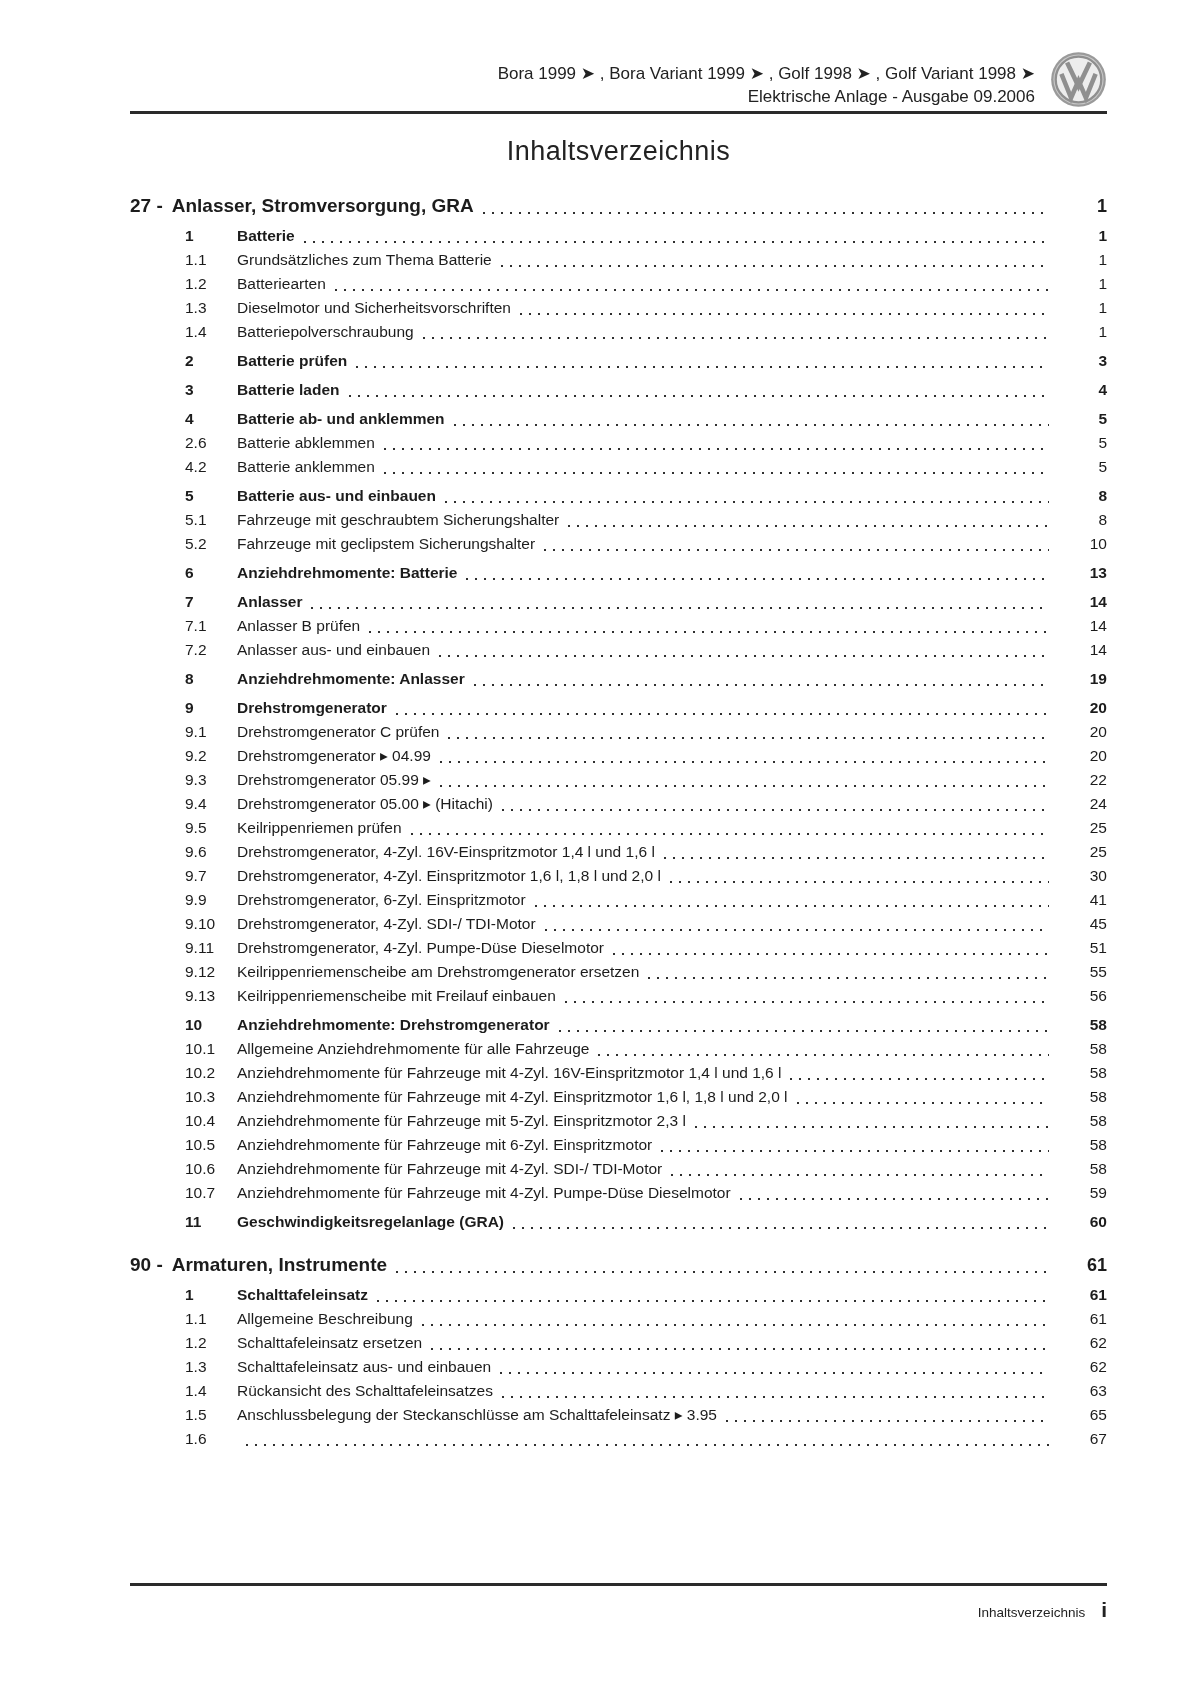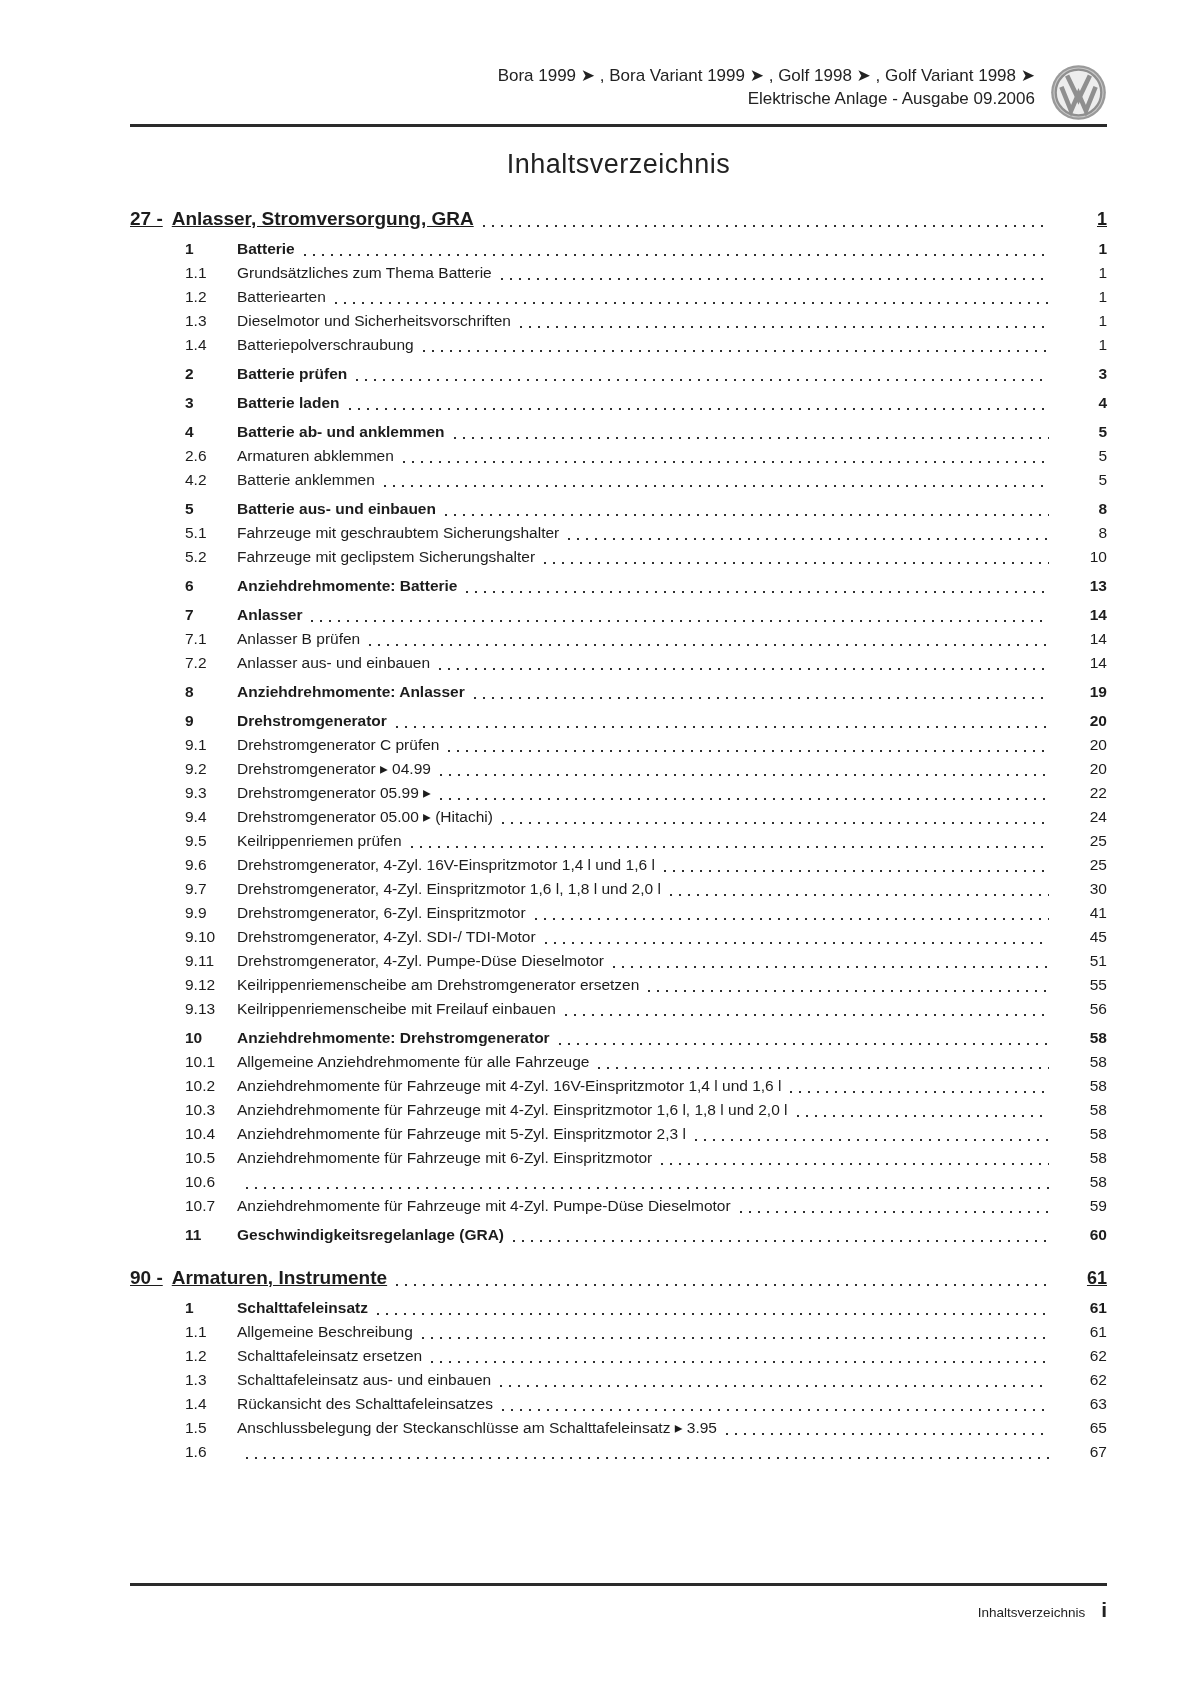--- a/index.html
+++ b/index.html
@@ -4,42 +4,42 @@
 <style>
   html,body{margin:0;padding:0;}
   body{
     width:1190px;height:1684px;background:#ffffff;overflow:hidden;
     font-family:"Liberation Sans", sans-serif;color:#1c1c1c;
   }
   .page{position:relative;width:1190px;height:1684px;}
   .content{position:absolute;left:130px;right:83px;top:0;}
 
   
-  .header{display:flex;justify-content:flex-end;padding-top:64px;}
+  .header{display:flex;align-items:flex-end;justify-content:flex-end;padding-top:51px;}
   .header-text{text-align:right;font-size:17px;line-height:23px;color:#222;}
   .logo-wrap{margin-left:15px;flex:none;line-height:0;}
   .header-rule{border:none;border-top:3px solid #2a2a2a;margin:3px 0 0 0;}
 
   
   .page-title{font-weight:400;font-size:27px;color:#222;text-align:center;margin:22px 0 0 0;letter-spacing:0.5px;}
 
   
   #toc{margin-top:26px;}
   .row{display:flex;align-items:baseline;font-size:15.5px;line-height:24px;}
   .row .num{flex:none;width:52px;margin-left:55px;}
   .row .title{flex:none;white-space:nowrap;}
   .row .dots{
     flex:1;align-self:stretch;margin:0 12px 0 9px;min-width:20px;
     background-image:repeating-linear-gradient(90deg,#2f2f2f 0 2px,transparent 2px 9px);
     background-size:100% 2px;background-repeat:no-repeat;background-position:left bottom 5px;
   }
   .row .pg{flex:none;width:46px;text-align:right;}
   .row.main{margin-top:5px;}
   .row.main .num,.row.main .title,.row.main .pg{font-weight:700;}
-  .row.chapter{margin-top:18px;font-weight:700;font-size:19px;line-height:26px;text-decoration:underline;}
+  .row.chapter{margin-top:18px;font-weight:700;font-size:19px;line-height:26px;}
   .row.chapter .num{width:auto;margin-left:0;margin-right:9px;}
   .row.chapter .pg{font-size:18px;}
 
   
   .footer-rule{position:absolute;left:130px;right:83px;top:1583px;border:none;border-top:3px solid #2a2a2a;margin:0;}
   .footer{position:absolute;right:83px;top:1598px;display:flex;align-items:baseline;}
   .footer .flabel{font-size:13.5px;color:#222;}
   .footer .fpage{font-size:21px;font-weight:700;margin-left:16px;color:#222;}
 </style>
 </head>
@@ -116,21 +116,21 @@
           <span class="pg">4</span>
         </div>
         <div class="row main">
           <span class="num">4</span>
           <span class="title">Batterie ab- und anklemmen</span>
           <span class="dots"></span>
           <span class="pg">5</span>
         </div>
         <div class="row sub">
           <span class="num">2.6</span>
-          <span class="title">Armaturen abklemmen</span>
+          <span class="title">Batterie abklemmen</span>
           <span class="dots"></span>
           <span class="pg">5</span>
         </div>
         <div class="row sub">
           <span class="num">4.2</span>
           <span class="title">Batterie anklemmen</span>
           <span class="dots"></span>
           <span class="pg">5</span>
         </div>
         <div class="row main">
@@ -290,20 +290,21 @@
           <span class="pg">58</span>
         </div>
         <div class="row sub">
           <span class="num">10.5</span>
           <span class="title">Anziehdrehmomente für Fahrzeuge mit 6-Zyl. Einspritzmotor</span>
           <span class="dots"></span>
           <span class="pg">58</span>
         </div>
         <div class="row sub">
           <span class="num">10.6</span>
+          <span class="title">Anziehdrehmomente für Fahrzeuge mit 4-Zyl. SDI-/ TDI-Motor</span>
           <span class="dots"></span>
           <span class="pg">58</span>
         </div>
         <div class="row sub">
           <span class="num">10.7</span>
           <span class="title">Anziehdrehmomente für Fahrzeuge mit 4-Zyl. Pumpe-Düse Dieselmotor</span>
           <span class="dots"></span>
           <span class="pg">59</span>
         </div>
         <div class="row main">

